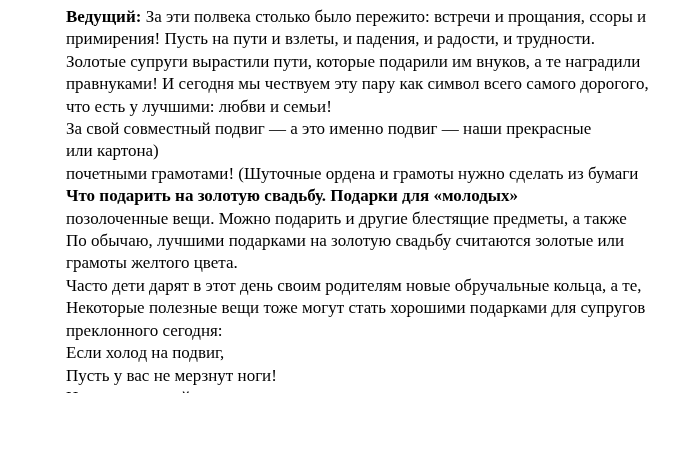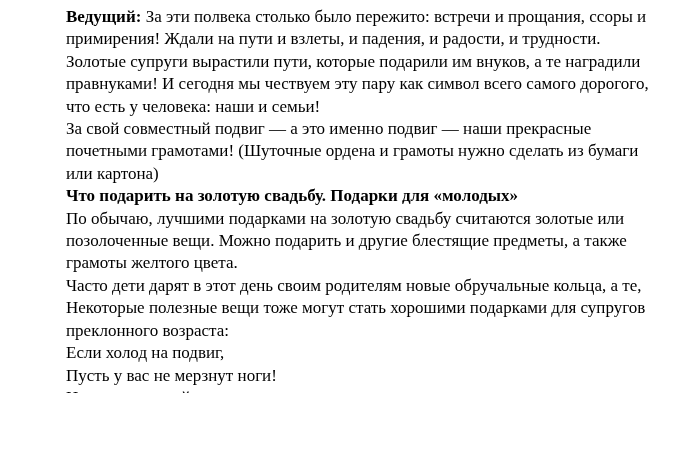--- a/index.html
+++ b/index.html
@@ -30,31 +30,31 @@
   .b {
     font-weight: bold;
   }
 </style>
 </head>
 <body>
 
 <div class="page">
   <div class="doc">
       <div class="line"><span class="b">Ведущий:</span><span> За эти полвека столько было пережито: встречи и прощания, ссоры и</span></div>
-      <div class="line"><span>примирения! Ждали на пути и взлеты, и падения, и радости, и трудности.</span></div>
+      <div class="line"><span>примирения! Пусть на пути и взлеты, и падения, и радости, и трудности.</span></div>
       <div class="line"><span>Золотые супруги вырастили пути, которые подарили им внуков, а те наградили</span></div>
       <div class="line"><span>правнуками! И сегодня мы чествуем эту пару как символ всего самого дорогого,</span></div>
-      <div class="line"><span>что есть у человека: наши и семьи!</span></div>
+      <div class="line"><span>что есть у лучшими: любви и семьи!</span></div>
       <div class="line"><span>За свой совместный подвиг — а это именно подвиг — наши прекрасные</span></div>
+      <div class="line"><span>или картона)</span></div>
       <div class="line"><span>почетными грамотами! (Шуточные ордена и грамоты нужно сделать из бумаги</span></div>
-      <div class="line"><span>или картона)</span></div>
       <div class="line"><span class="b">Что подарить на золотую свадьбу. Подарки для «молодых»</span></div>
+      <div class="line"><span>позолоченные вещи. Можно подарить и другие блестящие предметы, а также</span></div>
       <div class="line"><span>По обычаю, лучшими подарками на золотую свадьбу считаются золотые или</span></div>
-      <div class="line"><span>позолоченные вещи. Можно подарить и другие блестящие предметы, а также</span></div>
       <div class="line"><span>грамоты желтого цвета.</span></div>
       <div class="line"><span>Часто дети дарят в этот день своим родителям новые обручальные кольца, а те,</span></div>
       <div class="line"><span>Некоторые полезные вещи тоже могут стать хорошими подарками для супругов</span></div>
-      <div class="line"><span>преклонного возраста:</span></div>
+      <div class="line"><span>преклонного сегодня:</span></div>
       <div class="line"><span>Если холод на подвиг,</span></div>
       <div class="line"><span>Пусть у вас не мерзнут ноги!</span></div>
       <div class="line"><span>Ничего приятней нет,</span></div>
     </div>
 </div>
 
 </body></html>

